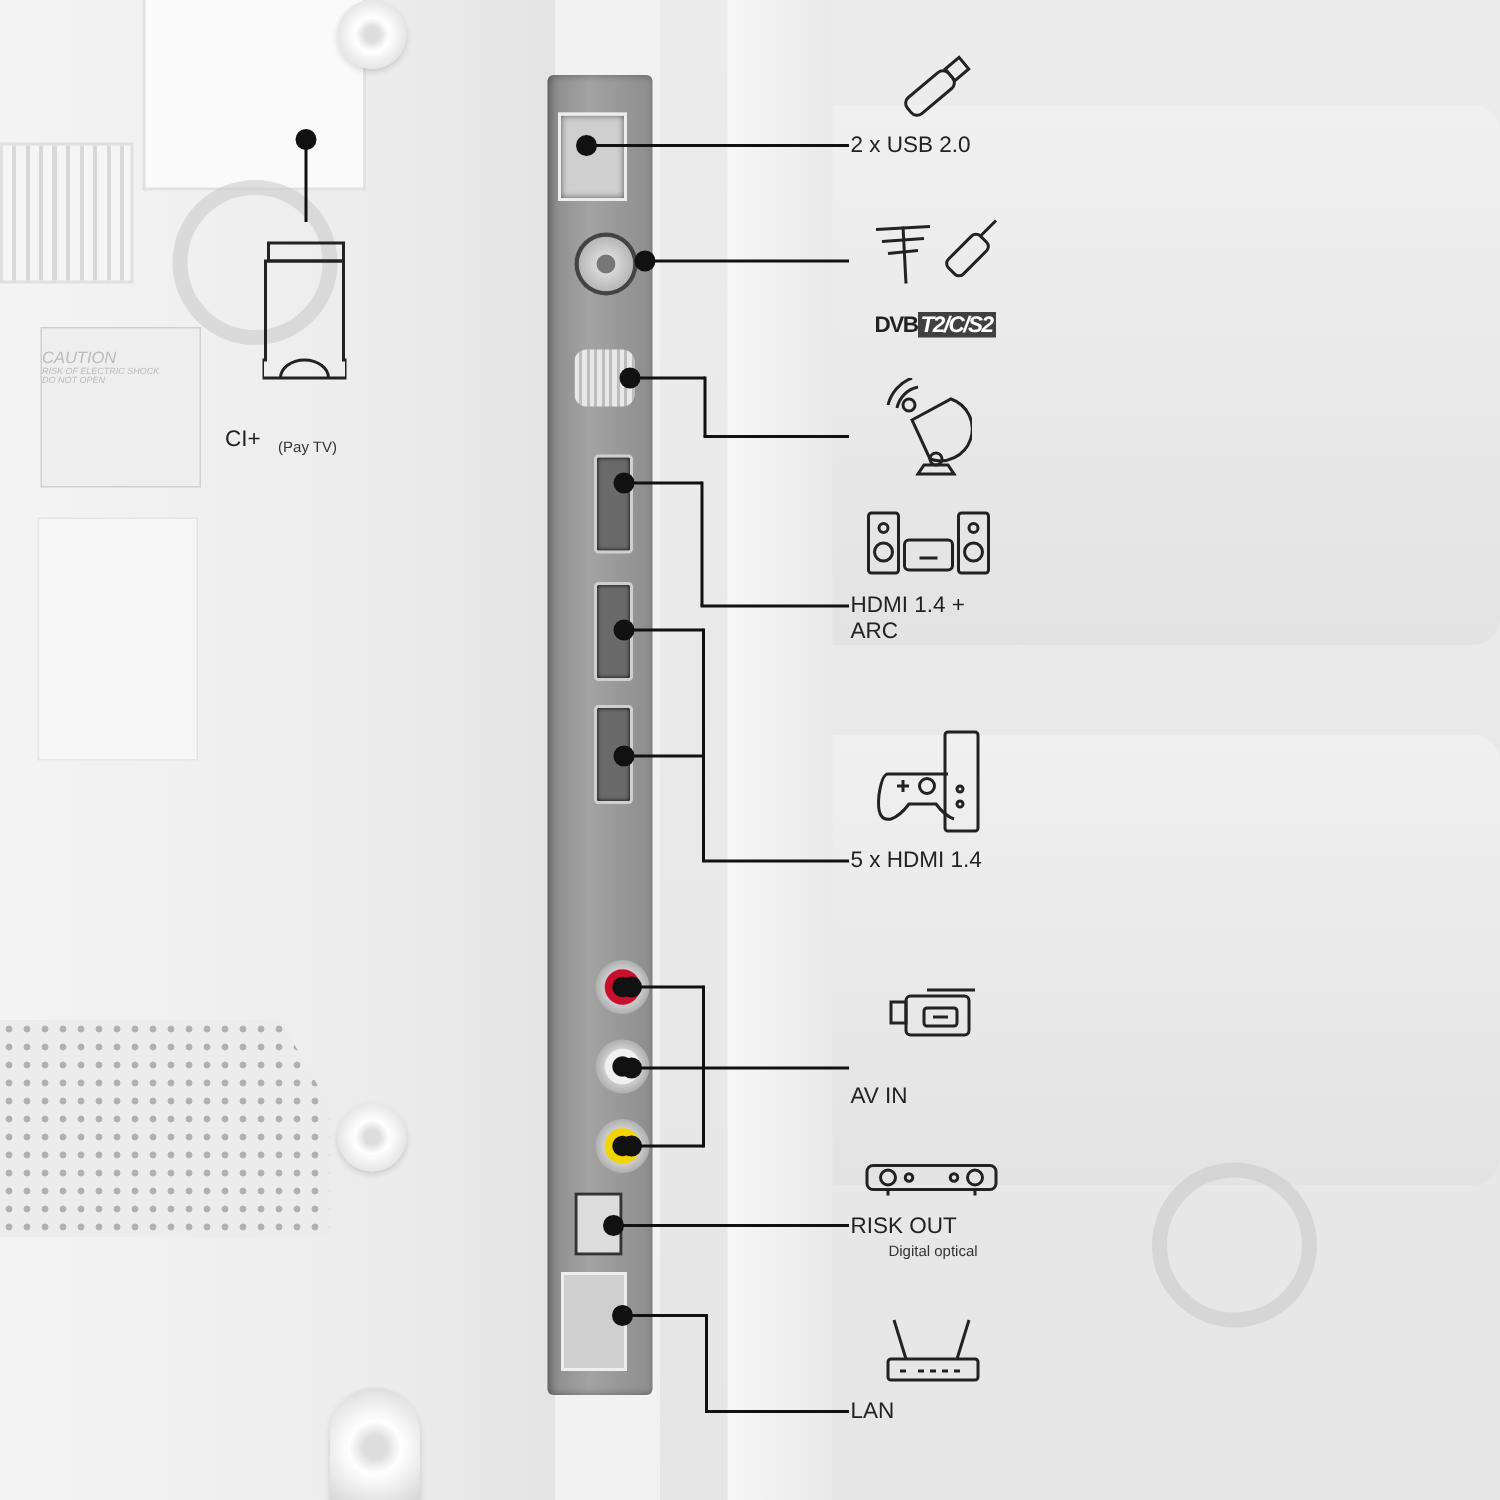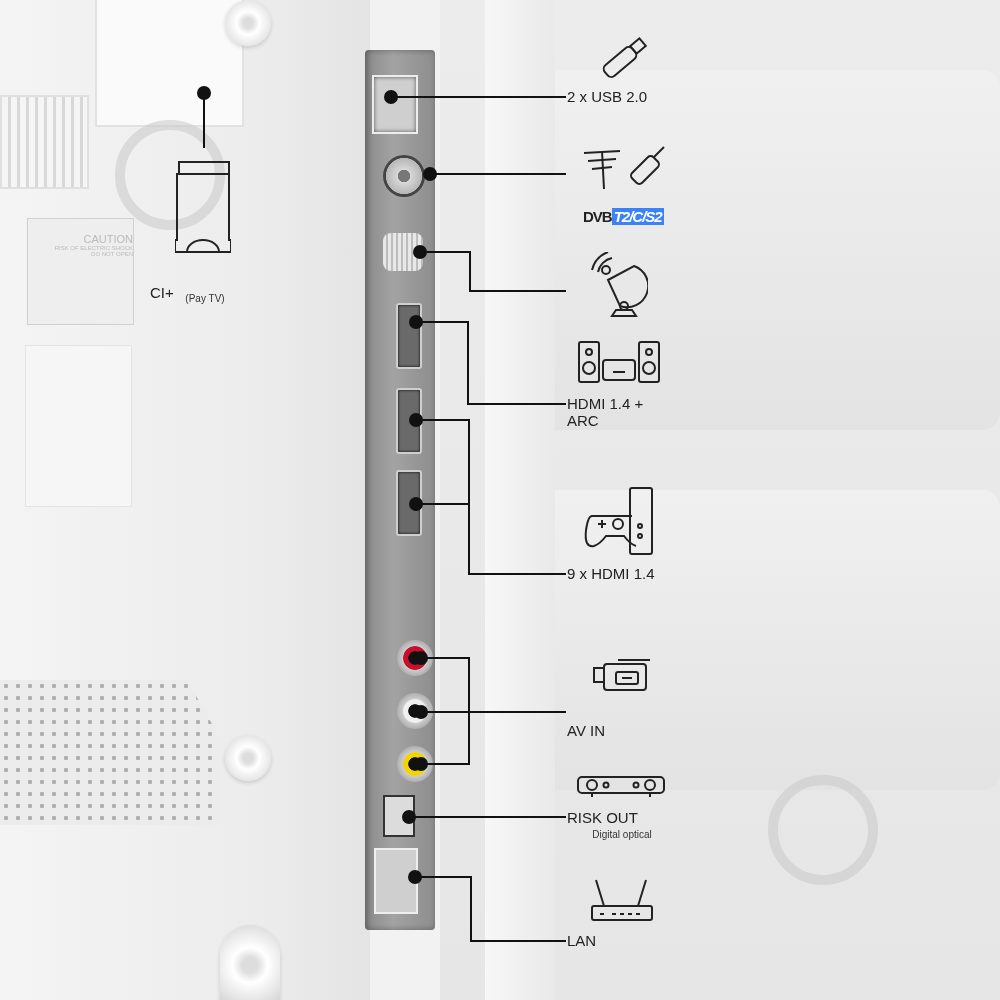--- a/index.html
+++ b/index.html
@@ -18,27 +18,27 @@
   .optical{left:383px;top:795px;width:28px;height:38px;background:#dcdcdc;border:2px solid #333;}
   .lan{left:374px;top:848px;width:40px;height:62px;background:#cfcfcf;border:2px solid #eee;}
   .dot{width:14px;height:14px;border-radius:50%;background:#111;}
   .line{background:#111;}
   .label{font-size:15px;color:#222;text-align:left;white-space:nowrap;}
   .sublabel{font-size:10px;color:#333;text-align:center;white-space:nowrap;}
   .icon svg{display:block;}
   .grille{left:0;top:680px;width:220px;height:145px;background-image:radial-gradient(circle,#b0b0b0 2px,transparent 2.5px);background-size:12px 12px;background-color:#ececec;clip-path:polygon(0 0,85% 0,100% 40%,100% 100%,0 100%);}
   .vents{left:0;top:95px;width:85px;height:90px;background:repeating-linear-gradient(90deg,#f5f5f5 0 6px,#d8d8d8 6px 9px);border:2px solid #e0e0e0;}
   .caution{left:27px;top:218px;width:105px;height:105px;border:1px solid #d0d0d0;background:#eeeeee;}
-  .caution-text{font-size:6px;color:#bbb;text-align:right;}
+  .caution-text{font-size:6px;color:#bbb;text-align:left;font-style:italic;}
   .mount{width:46px;height:46px;border-radius:50%;background:radial-gradient(circle,#ddd 15%,#fff 35%,#e6e6e6 70%,#cfcfcf 100%);box-shadow:0 2px 4px rgba(0,0,0,.15);}
   .cutout{left:95px;top:0;width:145px;height:125px;background:#fafafa;border:2px solid #e2e2e2;border-top:none;}
   .square{left:25px;top:345px;width:105px;height:160px;background:#f6f6f6;border:1px solid #e4e4e4;}
   .watermark{width:90px;height:90px;border-radius:50%;border:10px solid rgba(200,200,200,.55);}
   .dvb{font-weight:bold;font-size:15px;letter-spacing:-1px;}
-  .dvb .box{background:#3b82f6;color:#fff;padding:0 2px;font-style:italic;text-align:right;}
+  .dvb .box{background:#404040;color:#fff;padding:0 2px;font-style:italic;text-align:right;}
 </style>
 </head>
 <body>
 
 <div class="abs bg-left"></div>
 <div class="abs bg-right"></div>
 <div class="abs bump" style="top:70px;height:360px;"></div>
 <div class="abs bump" style="top:490px;height:300px;"></div>
 <div class="abs panel-slab"></div>
 
@@ -171,21 +171,21 @@
         <rect x="48" y="2" width="22" height="66" rx="2"></rect>
         <path d="M10 30 Q6 30 4 44 Q2 62 12 60 Q18 58 24 50 L42 50 Q48 58 54 60"></path>
         <path d="M10 30 L50 30"></path>
         <path d="M16 38 h8 M20 34 v8"></path>
         <circle cx="36" cy="38" r="5"></circle>
         <circle cx="58" cy="40" r="2"></circle>
         <circle cx="58" cy="50" r="2"></circle>
       </g>
     </svg>
 </div>
-<div class="abs label" style="left:567px;top:565px;width:110px;">9 x HDMI 1.4</div>
+<div class="abs label" style="left:567px;top:565px;width:110px;">5 x HDMI 1.4</div>
 
 <div class="abs icon" style="left:592px;top:658px;">
   <svg width="60" height="34" viewBox="0 0 60 34">
       <g fill="none" stroke="#222" stroke-width="2">
         <rect x="2" y="10" width="10" height="14"></rect>
         <rect x="12" y="6" width="42" height="26" rx="3"></rect>
         <rect x="24" y="14" width="22" height="12" rx="2"></rect>
         <line x1="30" y1="20" x2="40" y2="20"></line>
         <line x1="26" y1="2" x2="58" y2="2"></line>
       </g>

